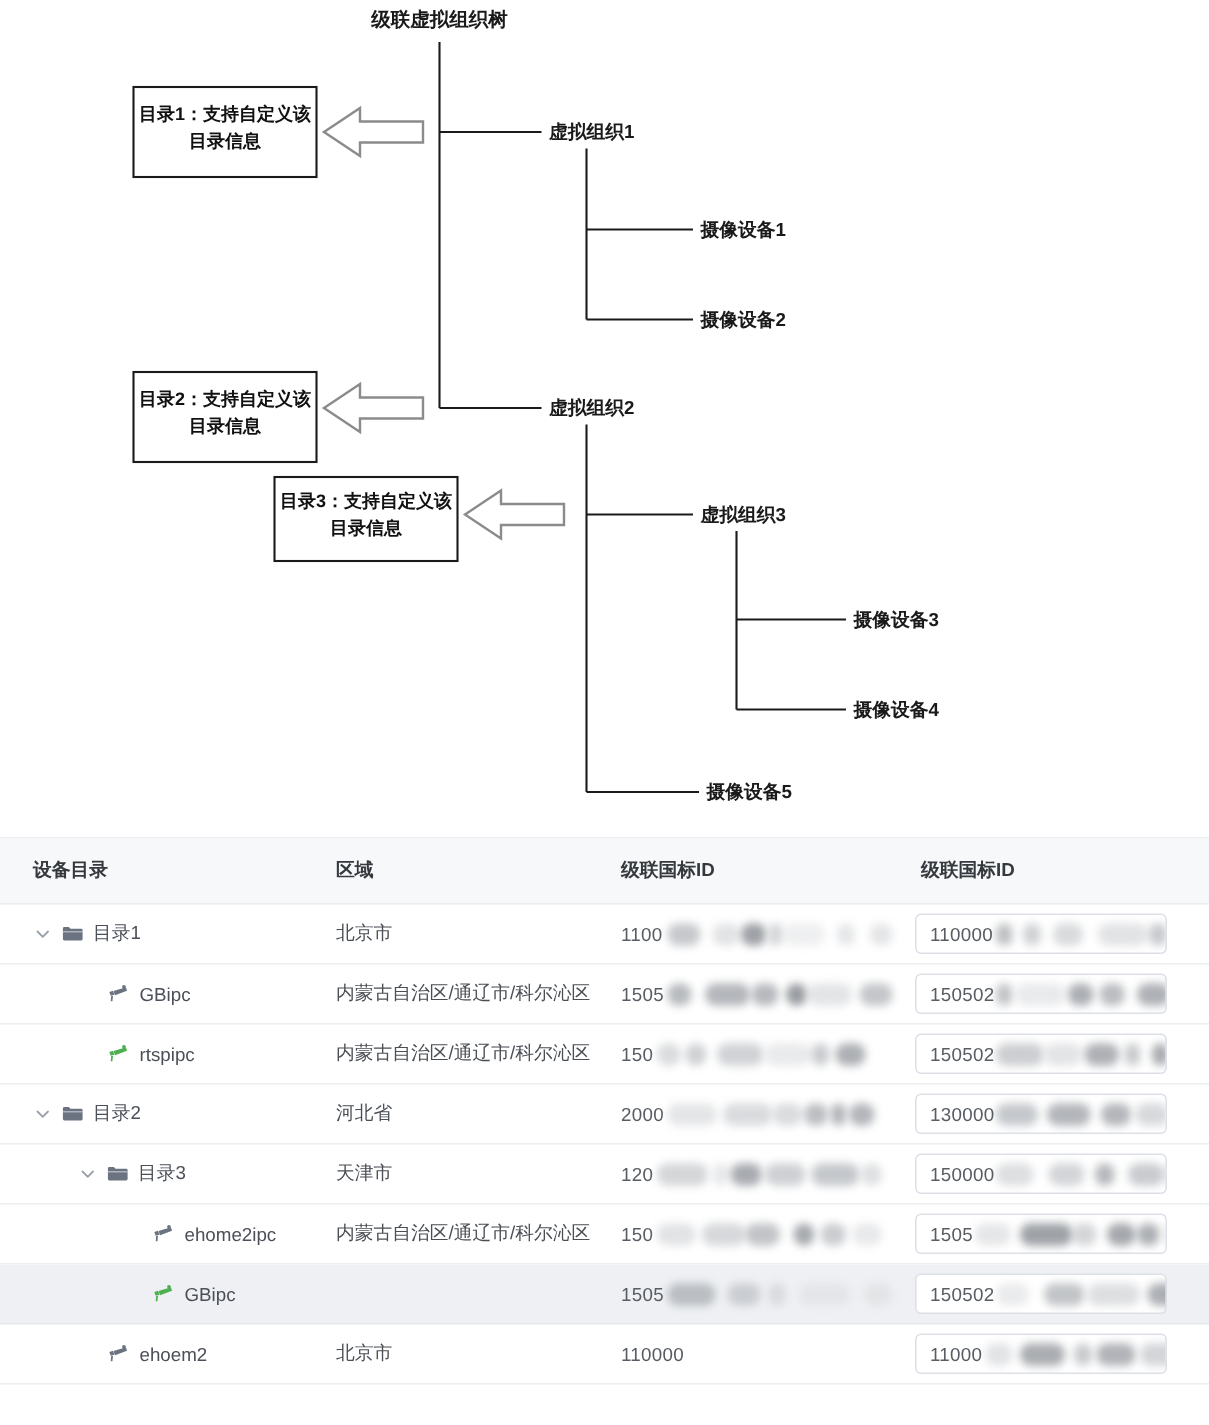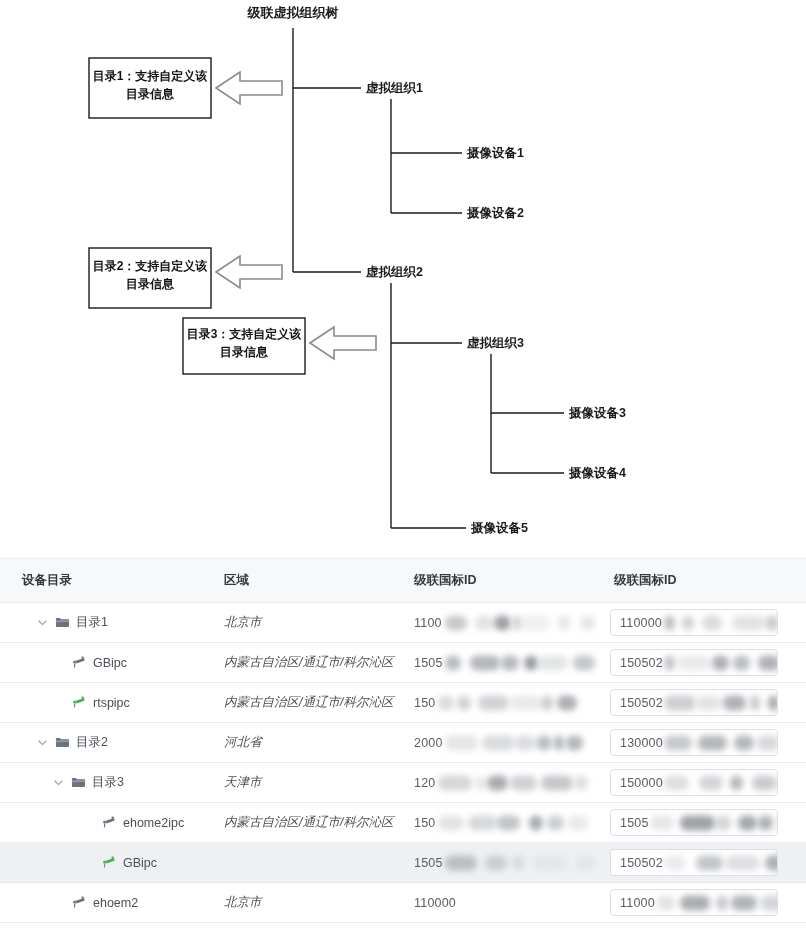--- a/index.html
+++ b/index.html
@@ -105,27 +105,27 @@
     padding: 0;
     vertical-align: middle;
     border-bottom: 1px solid #eceef1;
     color: #4a4f55;
     box-sizing: border-box;
     overflow: hidden;
     white-space: nowrap;
   }
   .tbl tbody tr.sel td { background: #eef0f4; }
   .tbl tbody tr.sel td { border-bottom-color: #e4e7ec; }
-  .cell-pad2 { padding-left: 14px; font-style: italic; }
+  .cell-pad2 { padding-left: 14px; }
 
   
   .treecell {
     display: flex;
     align-items: center;
-    padding-left: 36px;
+    padding-left: 22px;
   }
   .treecell.lvl1 { padding-left: 52px; }
   .treecell.lvl2 { padding-left: 82px; }
 
   .chev {
     width: 13px; height: 13px;
     margin-right: 6px;
     flex: 0 0 auto;
     display: inline-block;
   }

